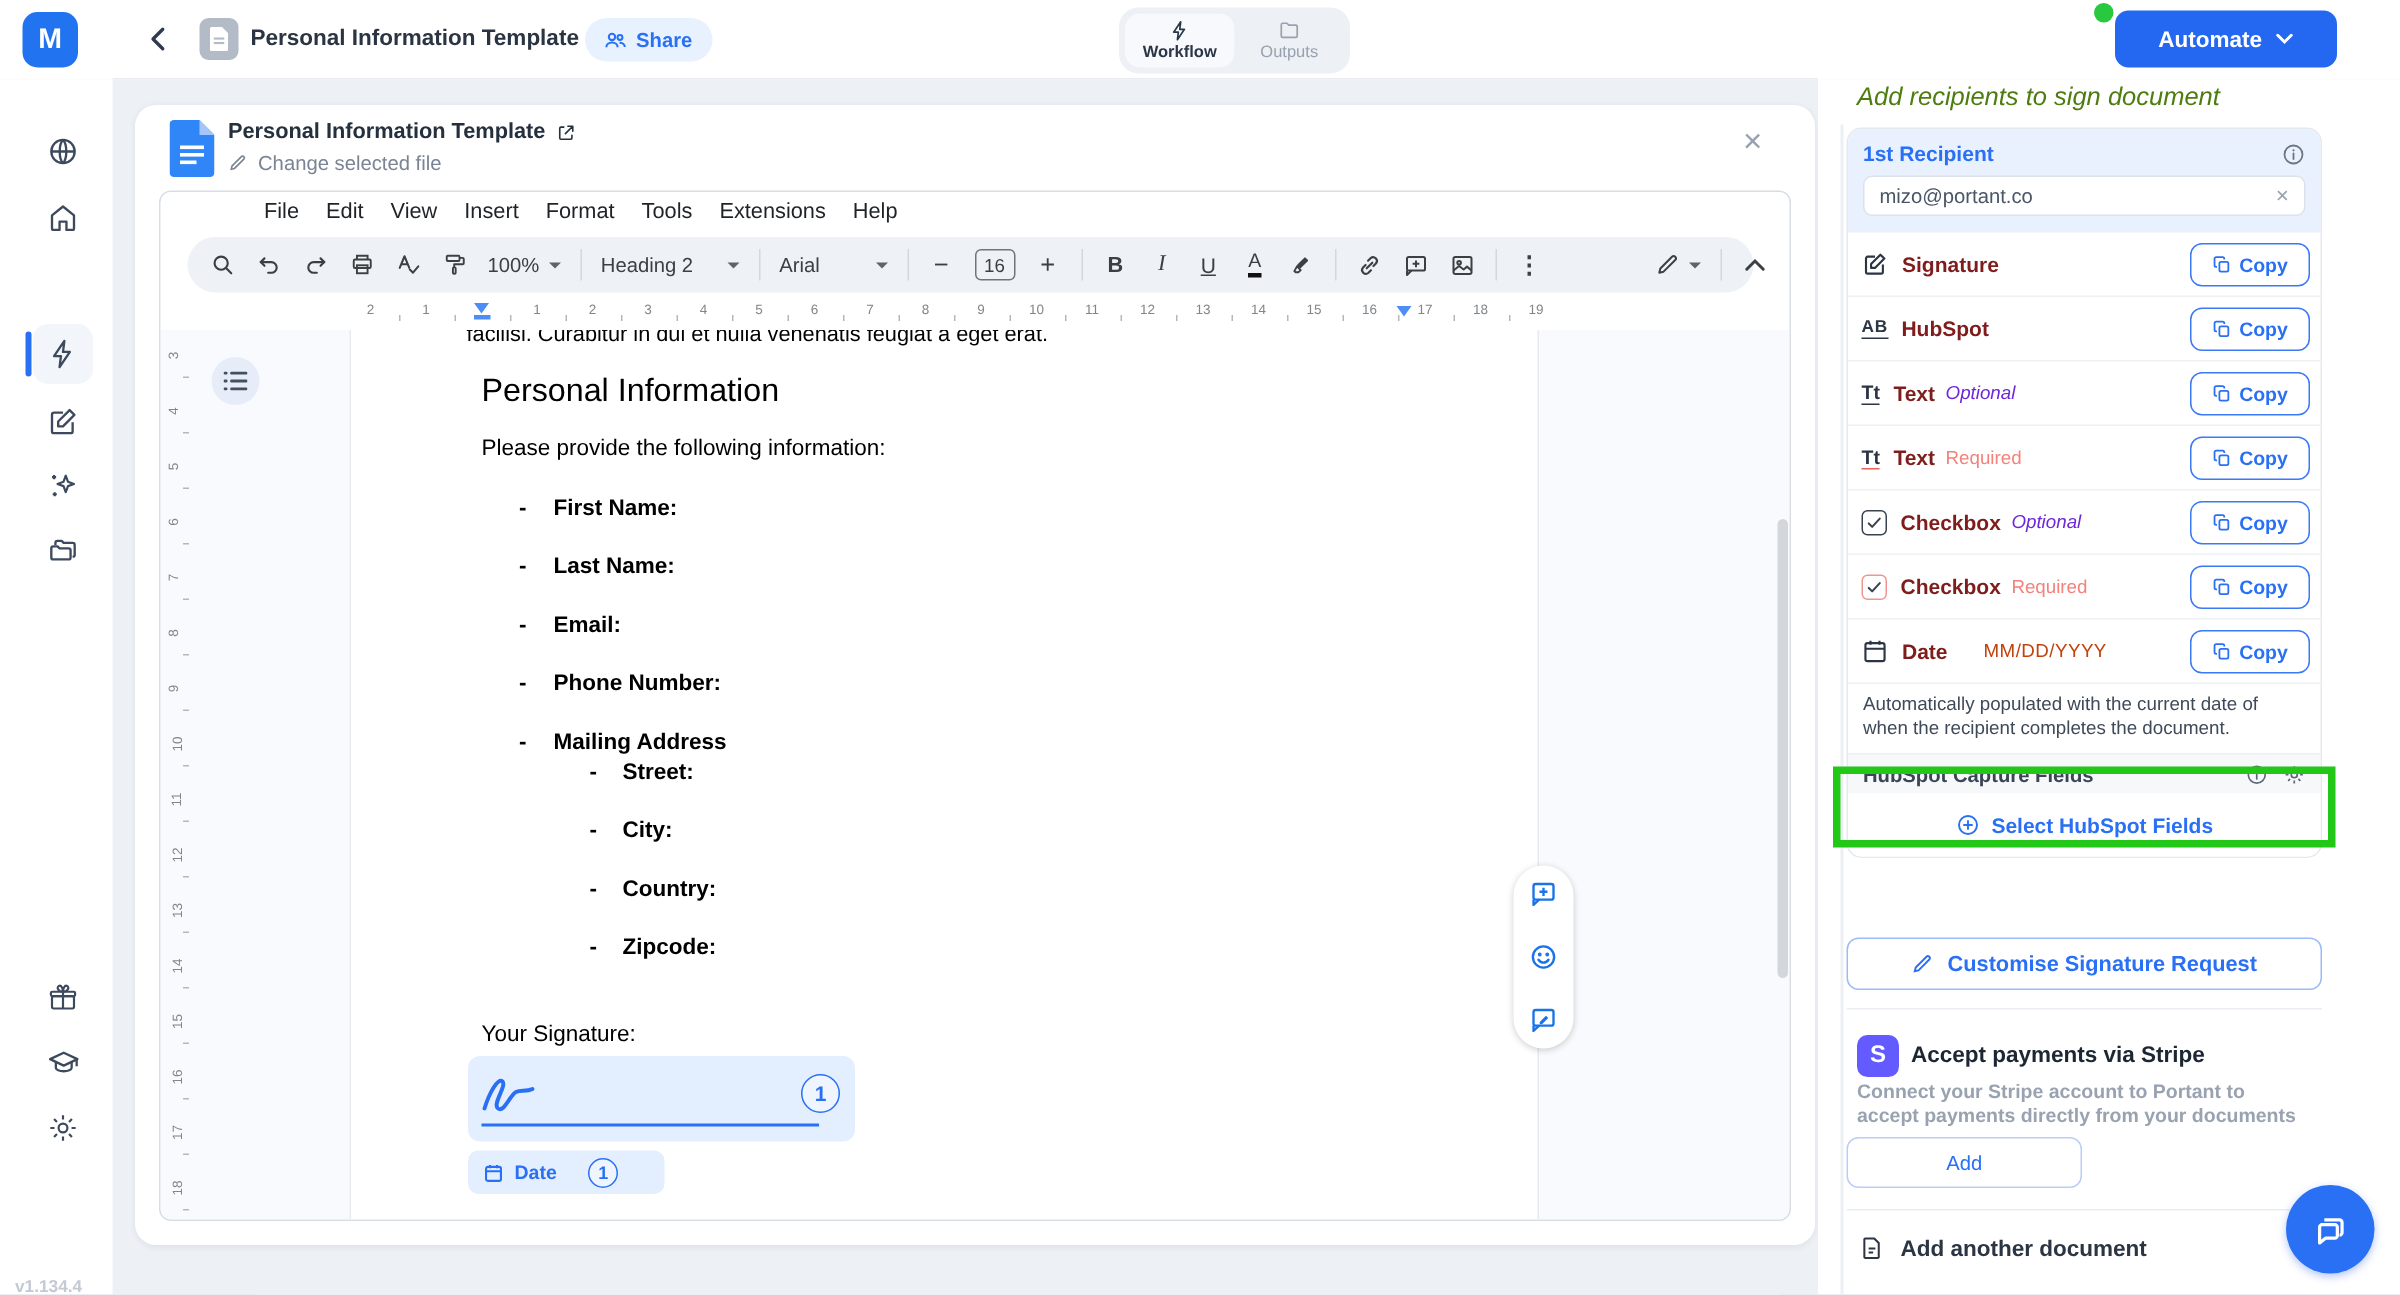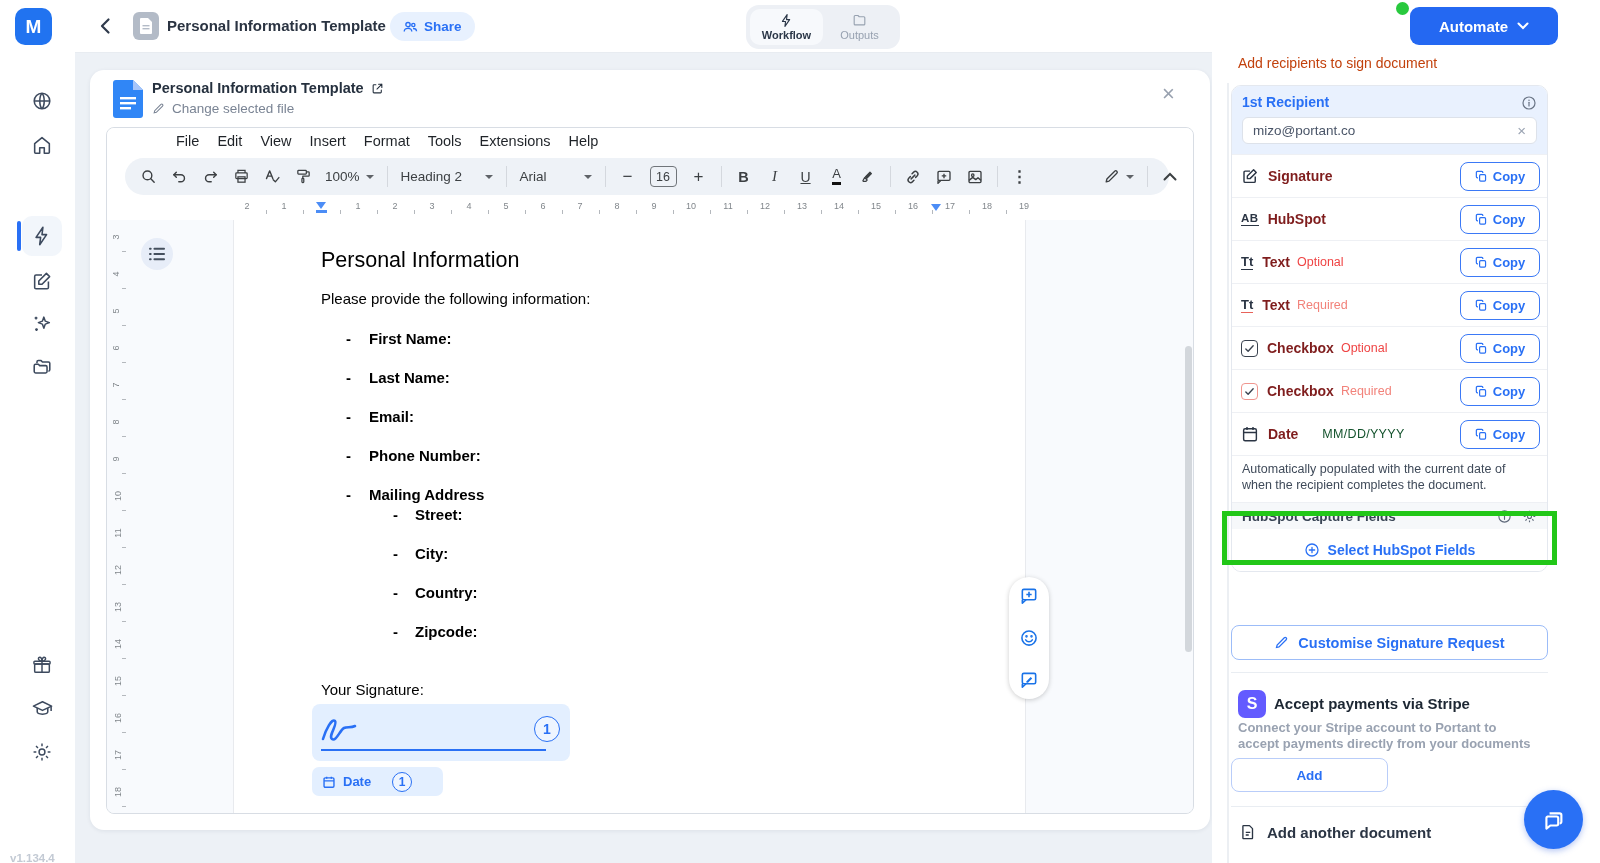--- a/index.html
+++ b/index.html
@@ -65,51 +65,51 @@
   .sigline{position:absolute;left:9px;right:24px;bottom:10px;height:2px;background:#2970f5;}
   .badge{position:absolute;border:1.6px solid #2970f5;border-radius:50%;color:#2970f5;display:flex;align-items:center;justify-content:center;font-weight:600;background:rgba(255,255,255,.4);}
   .datechip{position:absolute;left:205px;top:547px;width:131px;height:29px;background:#e3efff;border-radius:7px;display:flex;align-items:center;gap:7px;padding:0 10px;cursor:pointer;}
   .datechip span{color:#2970f5;font-weight:700;font-size:13px;}
   .floatpill{position:absolute;left:902px;top:357px;width:40px;height:122px;background:#fff;border-radius:20px;box-shadow:0 1px 5px rgba(0,0,0,.2);display:flex;flex-direction:column;align-items:center;justify-content:space-between;padding:9px 0;}
   .fp-ic{color:#1a73e8;cursor:pointer;}
   .vthumb{position:absolute;left:1078px;top:126px;width:7px;height:306px;border-radius:4px;background:#d3d7dc;cursor:pointer;}
   
   .rpanel{position:absolute;left:1212px;top:53px;width:388px;height:810px;background:#fff;}
   .rp-track{position:absolute;left:15px;top:30px;width:2px;height:780px;background:#eceff3;}
-  .rp-head{position:absolute;left:26px;top:2px;font-size:14px;color:#c2410c;}
+  .rp-head{position:absolute;left:26px;top:2px;font-size:17px;color:#4d7c0f;font-style:italic;}
   .rcard{position:absolute;left:19px;top:32px;width:317px;border:1px solid #e4e8ef;border-radius:10px;background:#fff;}
   .rc-head{background:#e9f1fe;border-radius:9px 9px 0 0;padding:8px 10px 10px 10px;}
   .rc-title{font-size:14px;font-weight:700;color:#2970f5;}
   .rc-info{position:absolute;right:10px;top:9px;color:#6a7586;cursor:pointer;}
   .rc-input{margin-top:7px;height:27px;background:#fff;border:1px solid #dde2ea;border-radius:6px;display:flex;align-items:center;padding:0 10px;font-size:13.5px;color:#4a5568;}
   .rc-input .x{margin-left:auto;color:#9aa3b2;font-size:15px;cursor:pointer;}
   .frow{height:43px;border-top:1px solid #eef0f4;display:flex;align-items:center;padding:0 9px;position:relative;}
   .frow:first-child{border-top:none;}
   .flabel{font-size:14px;font-weight:700;color:#7f1d1d;margin-left:9px;}
   .fqual{font-size:12.5px;margin-left:7px;}
-  .q-opt{color:#ef4444;}
+  .q-opt{color:#6d28d9;font-style:italic;}
   .q-req{color:#f2827a;}
-  .q-fmt{color:#14532d;margin-left:24px;letter-spacing:.3px;}
+  .q-fmt{color:#c2410c;margin-left:24px;letter-spacing:.3px;}
   .copybtn{position:absolute;right:7px;top:7px;height:29px;width:80px;border:1.4px solid #3b79f6;border-radius:8px;background:#fff;color:#2970f5;font-size:13px;font-weight:700;display:flex;align-items:center;justify-content:center;gap:5px;cursor:pointer;}
   .ticon{font-size:13px;font-weight:700;color:#2b3544;border-bottom:1.6px solid #2b3544;line-height:14px;}
   .ticon.red{border-bottom-color:#e8625a;}
   .abicon{font-size:11.5px;font-weight:700;color:#2b3544;border-bottom:1.6px solid #2b3544;line-height:13px;letter-spacing:.5px;}
   .cbicon{width:17px;height:17px;border:1.6px solid #39424f;border-radius:4px;display:flex;align-items:center;justify-content:center;color:#39424f;}
   .cbicon.red{border-color:#f0968f;}
   .datenote{padding:6px 10px 9px 10px;font-size:12.5px;color:#3f4a59;line-height:15.5px;border-top:1px solid #eef0f4;}
   .hsbar{height:27px;background:#f6f8fa;border-top:1px solid #eef0f4;display:flex;align-items:center;padding:0 10px;font-size:13.5px;font-weight:600;color:#3a4656;}
   .hsbar .ics{margin-left:auto;display:flex;gap:10px;color:#5d6879;}
   .selectrow{height:42px;display:flex;align-items:center;justify-content:center;gap:8px;color:#2970f5;font-size:14px;font-weight:700;border-radius:0 0 9px 9px;cursor:pointer;background:#fff;}
   .greenbox{position:absolute;left:10px;top:458px;width:335px;height:54px;border:5px solid #22c718;pointer-events:none;}
   .blue-btn{position:absolute;left:19px;width:317px;height:35px;border:1.4px solid #9cbcf8;border-radius:8px;background:#fff;color:#2970f5;font-size:14.5px;font-weight:700;display:flex;align-items:center;justify-content:center;gap:9px;cursor:pointer;}
   .hdiv{position:absolute;left:19px;width:317px;height:1px;background:#e9edf2;}
   .stripe-s{position:absolute;left:26px;top:637px;width:28px;height:28px;border-radius:7px;background:#635bff;color:#fff;font-weight:700;font-size:16px;display:flex;align-items:center;justify-content:center;}
   .stripe-t{position:absolute;left:62px;top:642px;font-size:15px;font-weight:700;color:#1d2733;}
   .stripe-d{position:absolute;left:26px;top:667px;width:300px;font-size:13px;color:#99a2b1;line-height:16px;font-weight:600;}
-  .addbtn{position:absolute;left:19px;top:705px;width:157px;height:34px;border:1.4px solid #b9cdf9;border-radius:8px;background:#fff;color:#2970f5;font-size:13.5px;font-weight:700;display:flex;align-items:center;justify-content:center;cursor:pointer;}
+  .addbtn{position:absolute;left:19px;top:705px;width:157px;height:34px;border:1.4px solid #b9cdf9;border-radius:8px;background:#fff;color:#2970f5;font-size:13.5px;font-weight:400;display:flex;align-items:center;justify-content:center;cursor:pointer;}
   .adddoc{position:absolute;left:27px;top:770px;display:flex;align-items:center;gap:10px;font-size:15px;font-weight:700;color:#2b3544;cursor:pointer;}
   .chatfab{position:absolute;left:1524px;top:790px;width:59px;height:59px;border-radius:50%;background:#2970f5;display:flex;align-items:center;justify-content:center;cursor:pointer;box-shadow:0 2px 6px rgba(40,90,220,.35);}
 </style>
 </head>
 <body>
 
 <div id="app">
 
   <div class="topbar">
     <div class="logo">
@@ -426,20 +426,21 @@
                 <rect x="0" y="0" width="3" height="2.2" rx="1"></rect>
                 <rect x="5" y="0" width="13" height="2.2" rx="1"></rect>
                 <rect x="0" y="5.9" width="3" height="2.2" rx="1"></rect>
                 <rect x="5" y="5.9" width="13" height="2.2" rx="1"></rect>
                 <rect x="0" y="11.8" width="3" height="2.2" rx="1"></rect>
                 <rect x="5" y="11.8" width="13" height="2.2" rx="1"></rect>
               </g>
             </svg>
         </div>
 
+        <div class="dtext" style="left:204px;top:-5px;font-size:14.5px">facilisi. Curabitur in dui et nulla venenatis feugiat a eget erat.</div>
         <div class="dtext" style="left:214px;top:28px;font-size:21.5px">Personal Information</div>
         <div class="dtext" style="left:214px;top:70px">Please provide the following information:</div>
 
         <span class="dash" style="left:239px;top:110px">-</span>
         <div class="dtext dbold" style="left:262px;top:110px">First Name:</div>
         <span class="dash" style="left:239px;top:149px">-</span>
         <div class="dtext dbold" style="left:262px;top:149px">Last Name:</div>
         <span class="dash" style="left:239px;top:188px">-</span>
         <div class="dtext dbold" style="left:262px;top:188px">Email:</div>
         <span class="dash" style="left:239px;top:227px">-</span>

